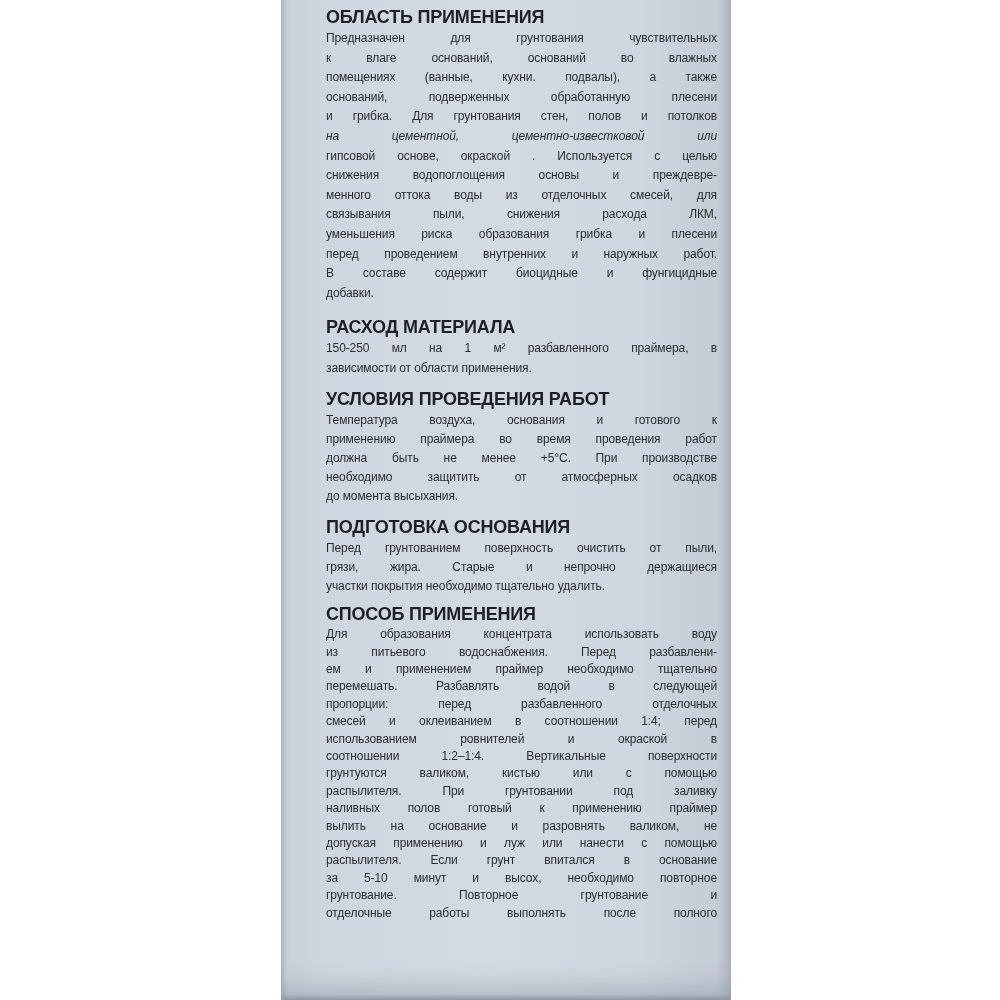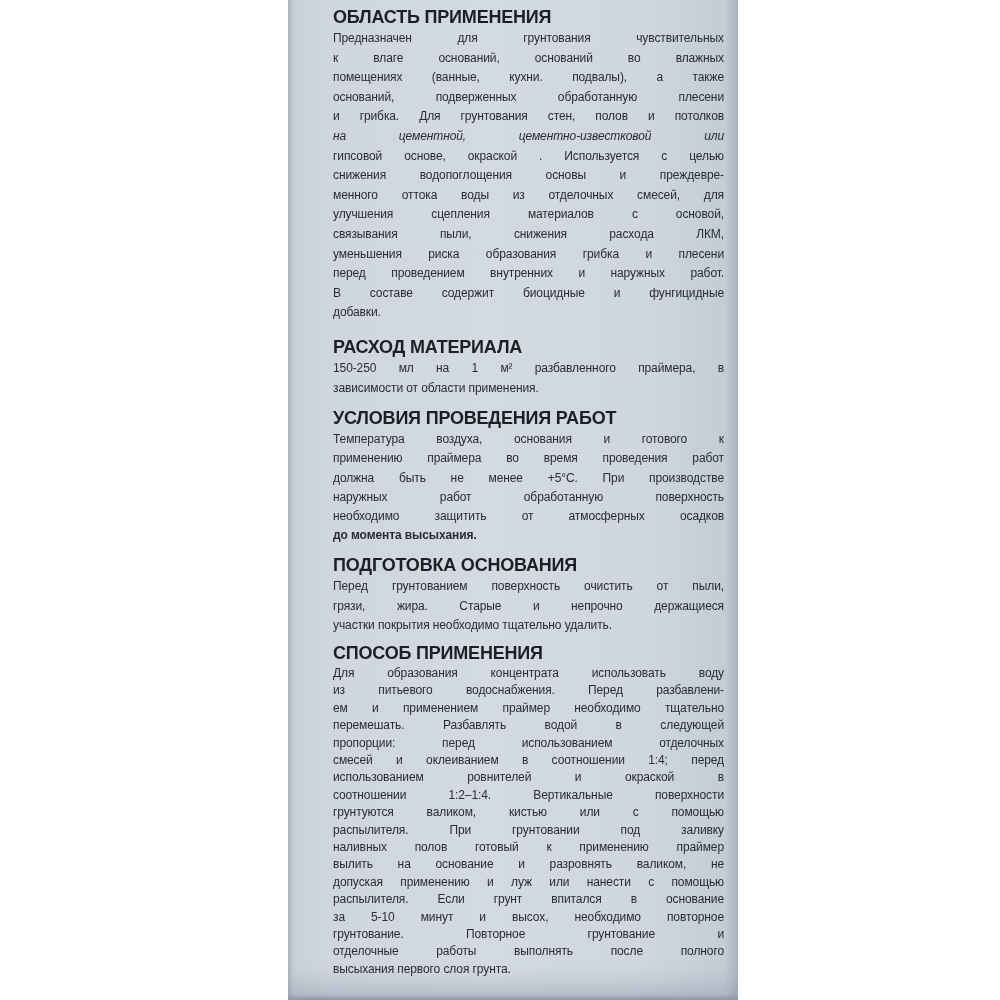--- a/index.html
+++ b/index.html
@@ -9,21 +9,21 @@
     font-family: "Liberation Sans", sans-serif;
     overflow: hidden;
   }
   .photo {
     position: relative;
     width: 1000px; height: 1000px;
     background: #ffffff;
   }
   .label-strip {
     position: absolute;
-    left: 288px; top: 0;
+    left: 281px; top: 0;
     width: 450px; height: 1000px;
     background: linear-gradient(90deg,
       #aeb6c1 0px, #c9d0d9 6px, #d0d6df 40px,
       #d4dae2 45%, #cfd6df 80%, #c4ccd6 97%, #adb5c0 100%);
     box-shadow: inset 0 -30px 25px -18px rgba(125,135,150,0.45);
   }
   .label-strip::after {
     content: "";
     position: absolute;
     left: 0; bottom: 0; width: 100%; height: 5px;
@@ -70,63 +70,60 @@
           <div class="section-heading">ОБЛАСТЬ ПРИМЕНЕНИЯ</div>
           <div class="text-line" style="line-height: 19.6px;">Предназначен для грунтования чувствительных</div>
           <div class="text-line" style="line-height: 19.6px;">к влаге оснований, оснований во влажных</div>
           <div class="text-line" style="line-height: 19.6px;">помещениях (ванные, кухни. подвалы), а также</div>
           <div class="text-line" style="line-height: 19.6px;">оснований, подверженных обработанную плесени</div>
           <div class="text-line" style="line-height: 19.6px;">и грибка. Для грунтования стен, полов и потолков</div>
           <div class="text-line" style="line-height: 19.6px; font-style: italic;">на цементной, цементно-известковой или</div>
           <div class="text-line" style="line-height: 19.6px;">гипсовой основе, окраской . Используется с целью</div>
           <div class="text-line" style="line-height: 19.6px;">снижения водопоглощения основы и преждевре-</div>
           <div class="text-line" style="line-height: 19.6px;">менного оттока воды из отделочных смесей, для</div>
-          <div class="text-line" style="line-height: 19.6px;">улучшения сцепления материалов с основой,</div>
           <div class="text-line" style="line-height: 19.6px;">связывания пыли, снижения расхода ЛКМ,</div>
           <div class="text-line" style="line-height: 19.6px;">уменьшения риска образования грибка и плесени</div>
           <div class="text-line" style="line-height: 19.6px;">перед проведением внутренних и наружных работ.</div>
           <div class="text-line" style="line-height: 19.6px;">В составе содержит биоцидные и фунгицидные</div>
           <div class="text-line last" style="line-height: 19.6px;">добавки.</div>
         </div>
         <div class="section" style="margin-bottom: 10px;">
           <div class="section-heading">РАСХОД МАТЕРИАЛА</div>
           <div class="text-line" style="line-height: 19.6px;">150-250 мл на 1 м² разбавленного праймера, в</div>
           <div class="text-line last" style="line-height: 19.6px;">зависимости от области применения.</div>
         </div>
         <div class="section" style="margin-bottom: 10px;">
           <div class="section-heading">УСЛОВИЯ ПРОВЕДЕНИЯ РАБОТ</div>
           <div class="text-line" style="line-height: 19.2px;">Температура воздуха, основания и готового к</div>
           <div class="text-line" style="line-height: 19.2px;">применению праймера во время проведения работ</div>
           <div class="text-line" style="line-height: 19.2px;">должна быть не менее +5°С. При производстве</div>
-          <div class="text-line" style="line-height: 19.2px;">наружных работ обработанную поверхность</div>
           <div class="text-line" style="line-height: 19.2px;">необходимо защитить от атмосферных осадков</div>
-          <div class="text-line last" style="line-height: 19.2px; font-weight: bold;">до момента высыхания.</div>
+          <div class="text-line last" style="line-height: 19.2px;">до момента высыхания.</div>
         </div>
         <div class="section" style="margin-bottom: 8px;">
           <div class="section-heading">ПОДГОТОВКА ОСНОВАНИЯ</div>
           <div class="text-line" style="line-height: 19.2px;">Перед грунтованием поверхность очистить от пыли,</div>
           <div class="text-line" style="line-height: 19.2px;">грязи, жира. Старые и непрочно держащиеся</div>
           <div class="text-line last" style="line-height: 19.2px;">участки покрытия необходимо тщательно удалить.</div>
         </div>
         <div class="section" style="margin-bottom: 0px;">
           <div class="section-heading">СПОСОБ ПРИМЕНЕНИЯ</div>
           <div class="text-line" style="line-height: 17.4px;">Для образования концентрата использовать воду</div>
           <div class="text-line" style="line-height: 17.4px;">из питьевого водоснабжения. Перед разбавлени-</div>
           <div class="text-line" style="line-height: 17.4px;">ем и применением праймер необходимо тщательно</div>
           <div class="text-line" style="line-height: 17.4px;">перемешать. Разбавлять водой в следующей</div>
-          <div class="text-line" style="line-height: 17.4px;">пропорции: перед использованием отделочных</div>
+          <div class="text-line" style="line-height: 17.4px;">пропорции: перед разбавленного отделочных</div>
           <div class="text-line" style="line-height: 17.4px;">смесей и оклеиванием в соотношении 1:4; перед</div>
           <div class="text-line" style="line-height: 17.4px;">использованием ровнителей и окраской в</div>
           <div class="text-line" style="line-height: 17.4px;">соотношении 1:2–1:4. Вертикальные поверхности</div>
           <div class="text-line" style="line-height: 17.4px;">грунтуются валиком, кистью или с помощью</div>
           <div class="text-line" style="line-height: 17.4px;">распылителя. При грунтовании под заливку</div>
           <div class="text-line" style="line-height: 17.4px;">наливных полов готовый к применению праймер</div>
           <div class="text-line" style="line-height: 17.4px;">вылить на основание и  разровнять валиком, не</div>
           <div class="text-line" style="line-height: 17.4px;">допуская применению и луж или нанести с помощью</div>
           <div class="text-line" style="line-height: 17.4px;">распылителя. Если грунт впитался в основание</div>
           <div class="text-line" style="line-height: 17.4px;">за 5-10 минут и высох, необходимо повторное</div>
           <div class="text-line" style="line-height: 17.4px;">грунтование. Повторное грунтование и</div>
           <div class="text-line" style="line-height: 17.4px;">отделочные работы выполнять после полного</div>
-          <div class="text-line last" style="line-height: 17.4px;">высыхания первого слоя грунта.</div>
         </div>
       </div>
   </div>
 </div>
 
 </body></html>

